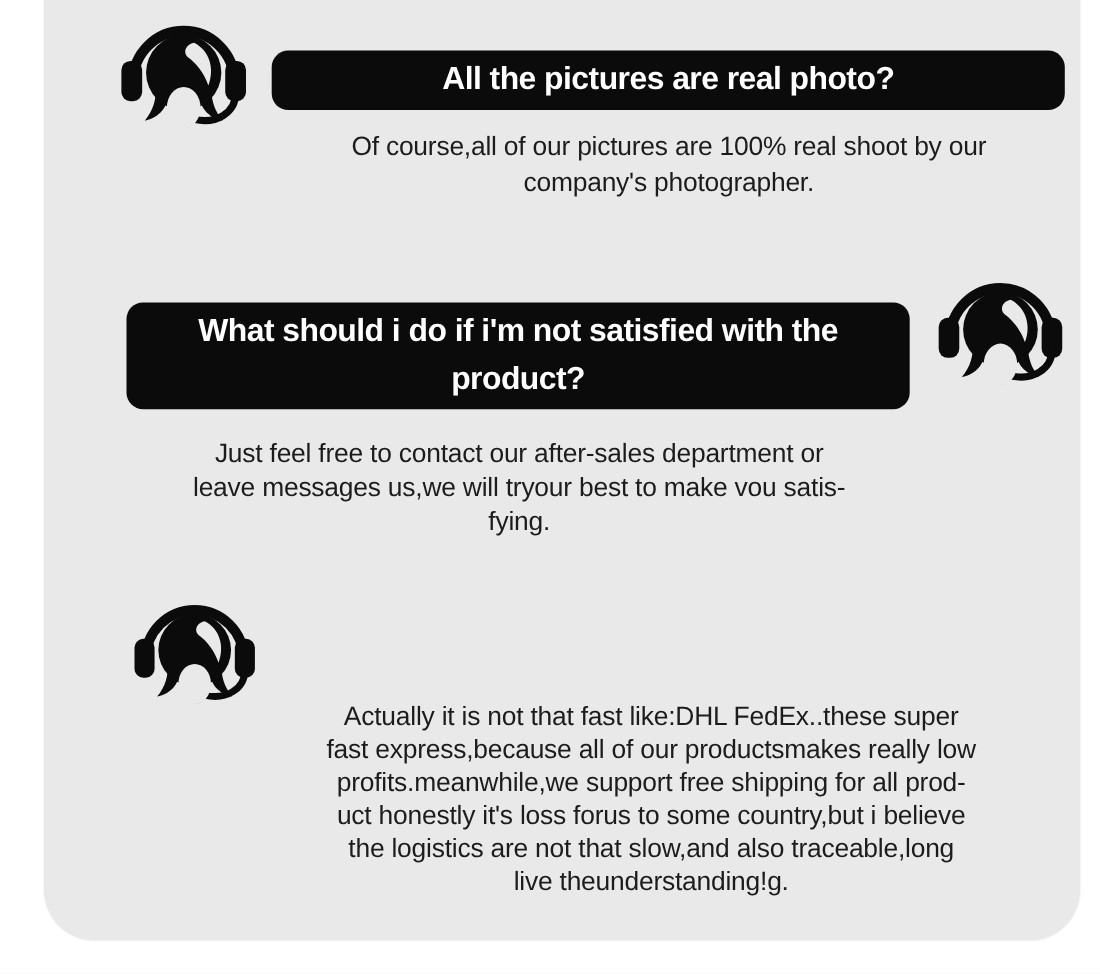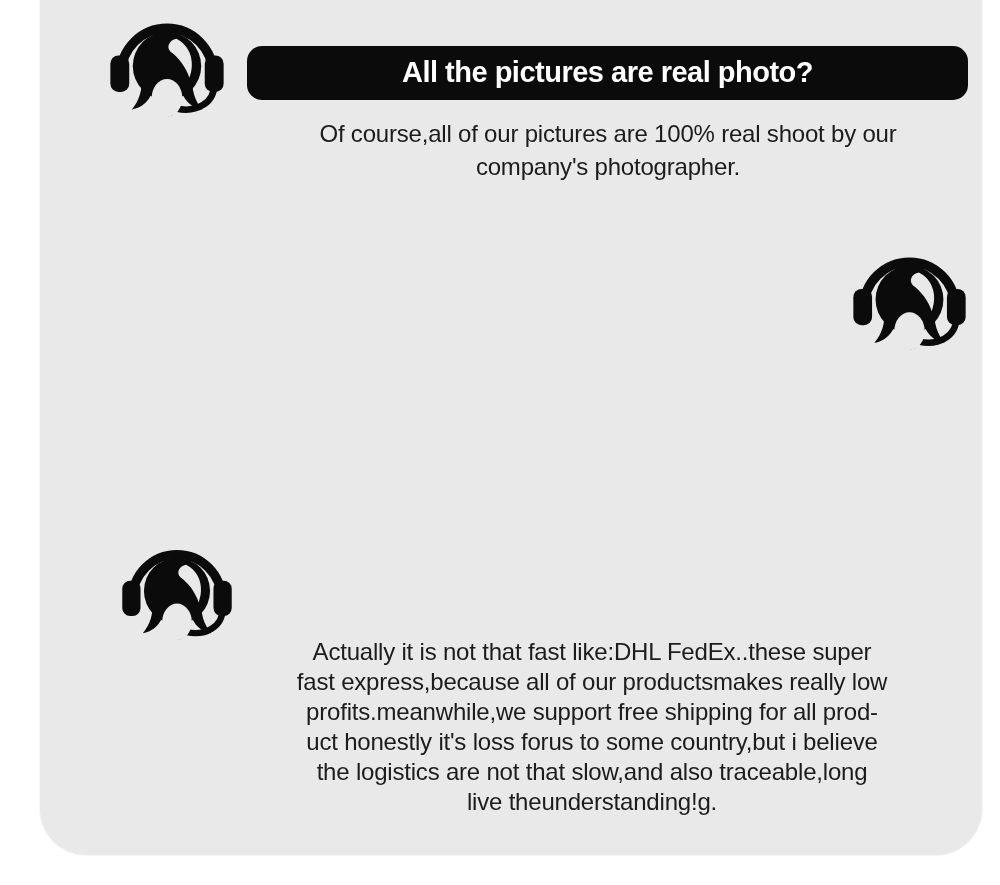--- a/index.html
+++ b/index.html
@@ -81,25 +81,32 @@
     <svg>
         <use href="#headset"></use>
       </svg>
   </span>
   <div class="q-box" id="qbox-1">
     <span class="q-text">All the pictures are real photo?</span>
   </div>
   <div class="a-text" id="ans-1">Of course,all of our pictures are 100% real shoot by our
 company's photographer.</div>
 
+  <div class="q-box" id="qbox-2">
+    <span class="q-text">What should i do if i'm not satisfied with the
+product?</span>
+  </div>
   <span class="headset-icon" id="icon-2">
     <svg>
         <use href="#headset"></use>
       </svg>
   </span>
+  <div class="a-text" id="ans-2">Just feel free to contact our after-sales department or
+leave messages us,we will tryour best to make vou satis-
+fying.</div>
 
   <span class="headset-icon" id="icon-3">
     <svg>
         <use href="#headset"></use>
       </svg>
   </span>
   <div class="a-text" id="ans-3">Actually it is not that fast like:DHL FedEx..these super
 fast express,because all of our productsmakes really low
 profits.meanwhile,we support free shipping for all prod-
 uct honestly it's loss forus to some country,but i believe

